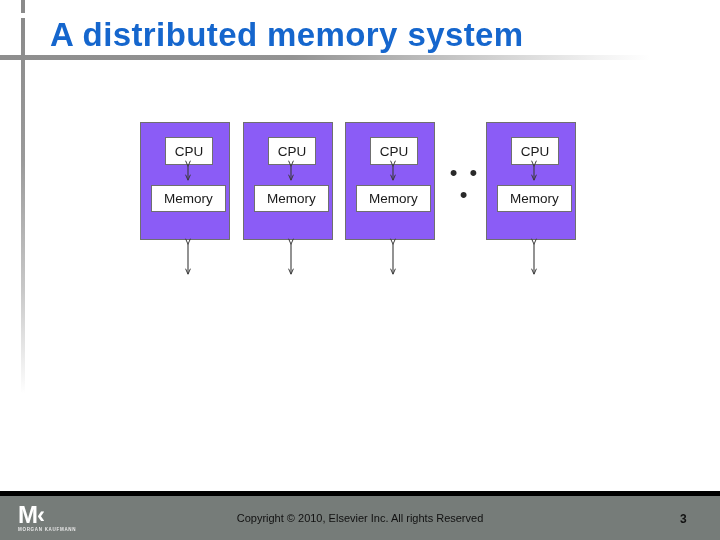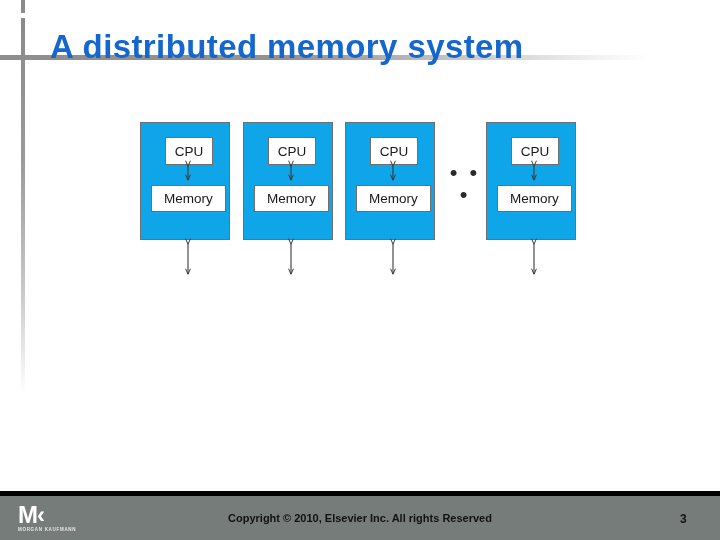--- a/index.html
+++ b/index.html
@@ -44,36 +44,35 @@
   
   .slide-title {
     position: absolute;
     left: 50px;
     top: 16px;
     font-size: 33px;
     font-weight: bold;
     color: #1566cd;
     letter-spacing: 0.4px;
     white-space: nowrap;
-    margin-top: 12px;
   }
 
   
   .diagram {
     position: absolute;
     left: 0;
     top: 0;
     width: 720px;
     height: 540px;
     pointer-events: none;
   }
   .node-group {
     position: absolute;
     border: 1.4px solid #6f6f6f;
-    background: #0ea5e9;
+    background: #8b5cf6;
     box-sizing: border-box;
   }
   .inner-box {
     position: absolute;
     border: 1.4px solid #6f6f6f;
     background: #ffffff;
     box-sizing: border-box;
     display: flex;
     align-items: center;
     justify-content: center;
@@ -156,21 +155,21 @@
     margin-top: 1px;
     color: #e8e8e8;
   }
   .copyright {
     position: absolute;
     left: 0;
     top: 512px;
     width: 720px;
     text-align: center;
     font-size: 11px;
-    font-weight: bold;
+    font-weight: normal;
     color: #111111;
   }
   .page-number {
     position: absolute;
     left: 680px;
     top: 512px;
     font-size: 12px;
     font-weight: bold;
     color: #111111;
   }

